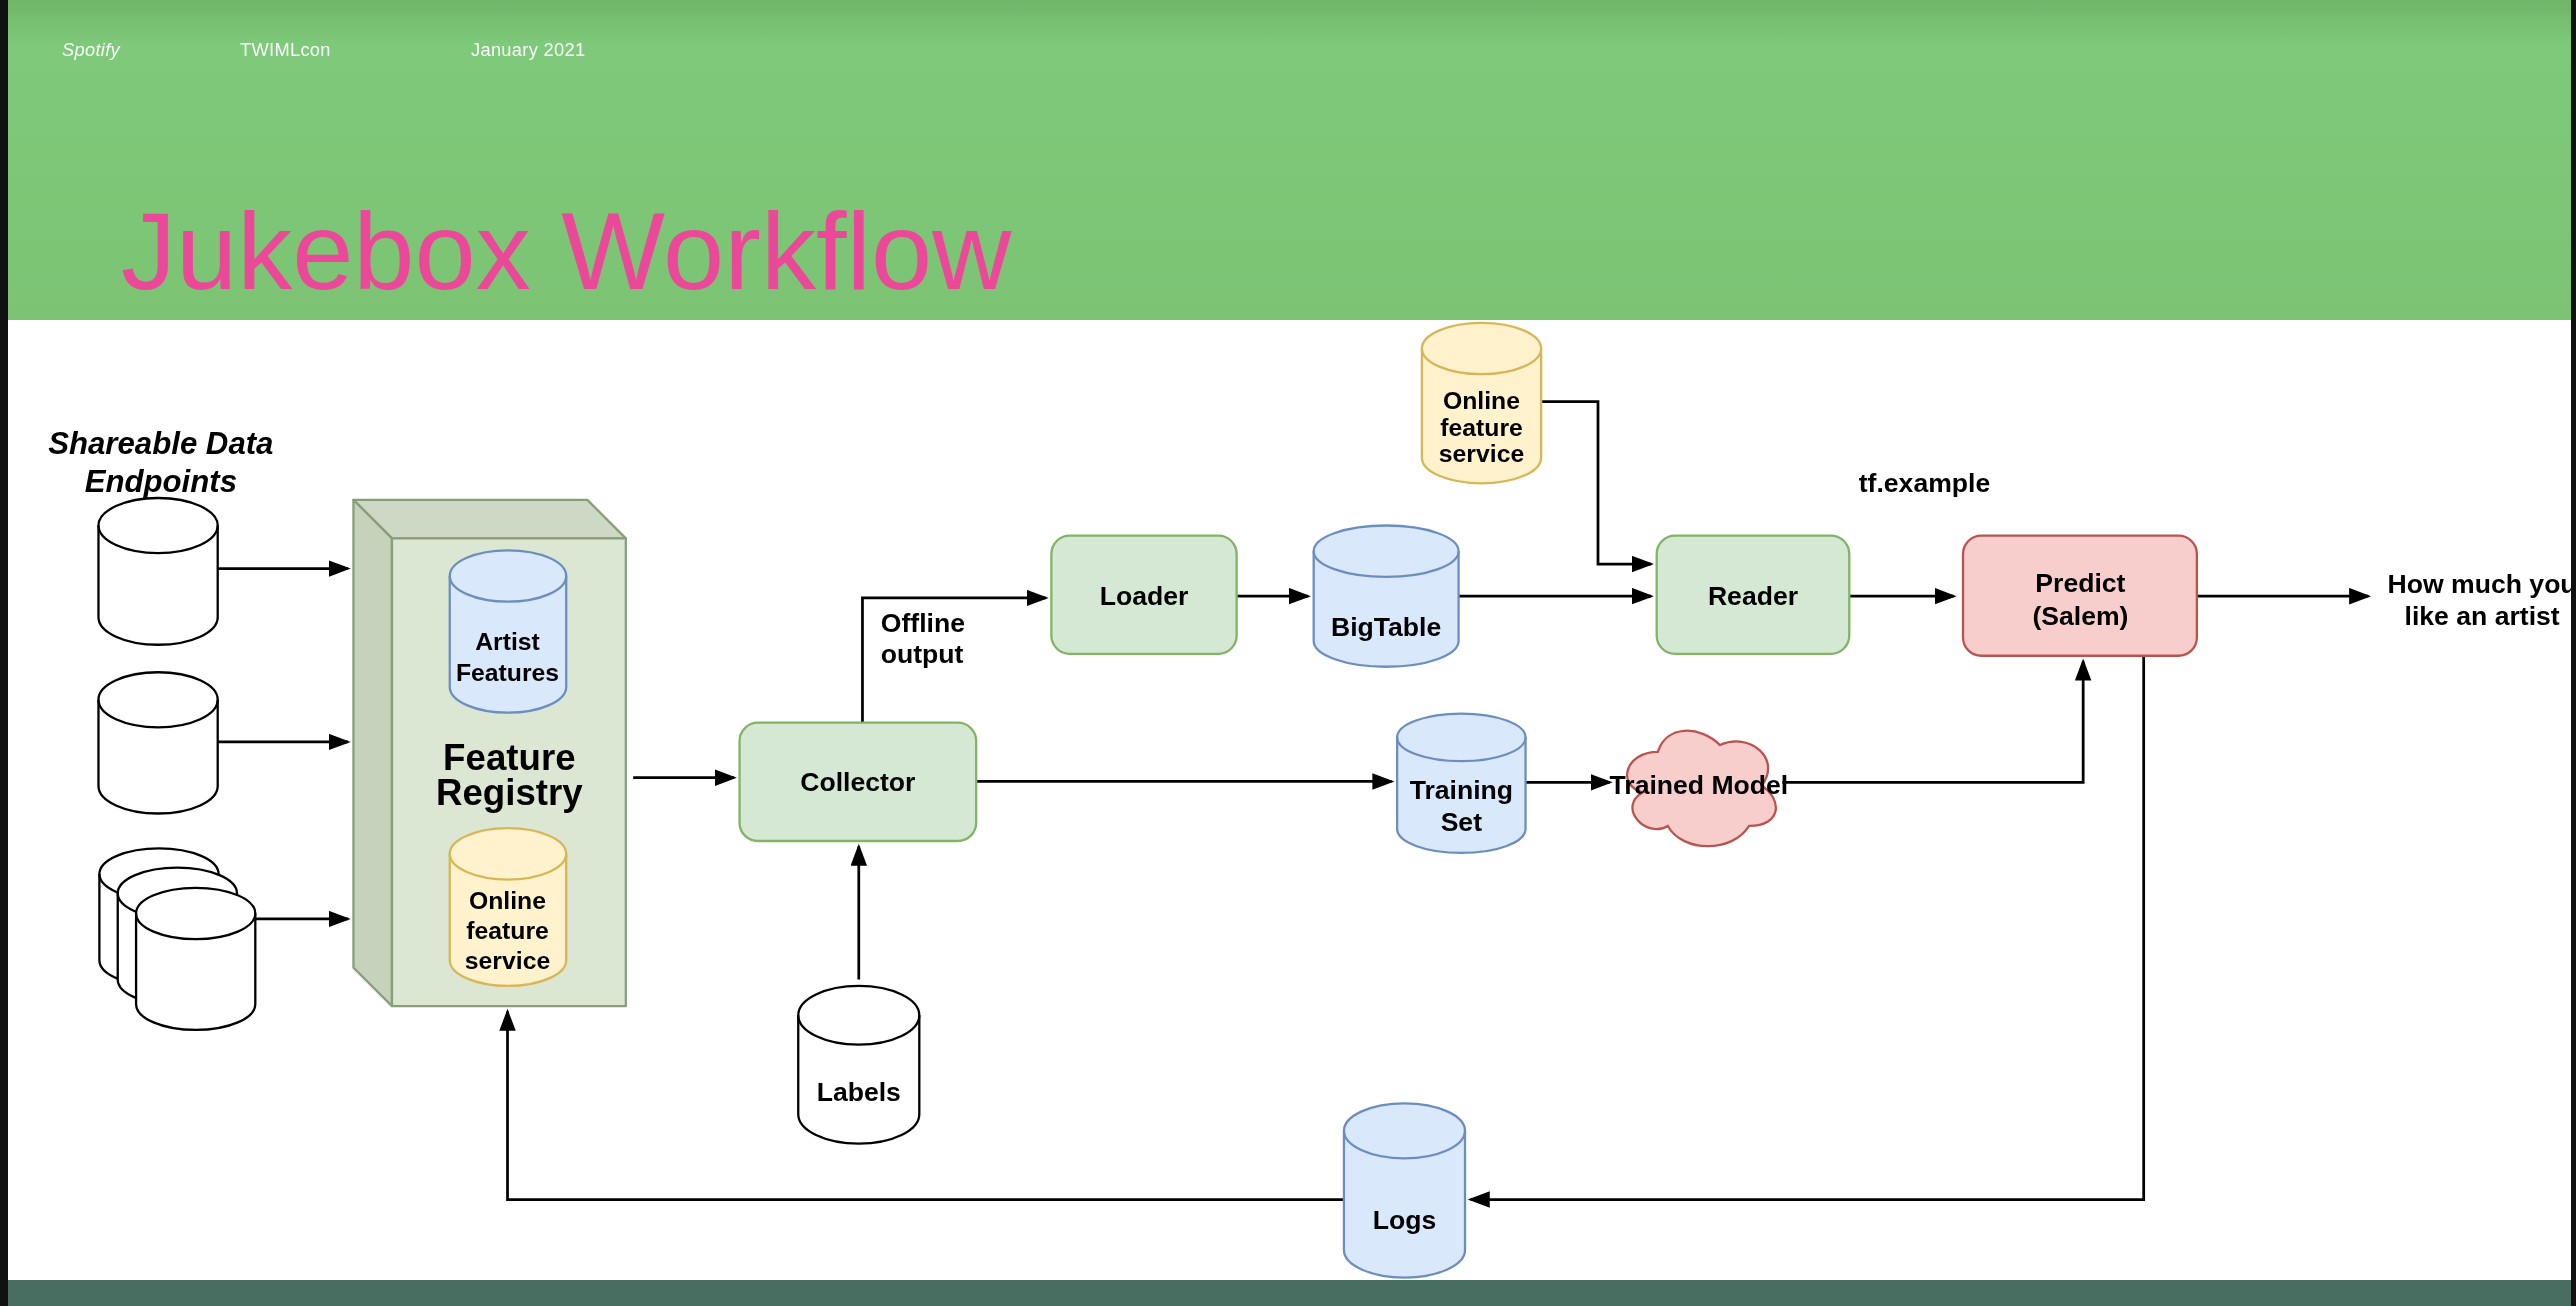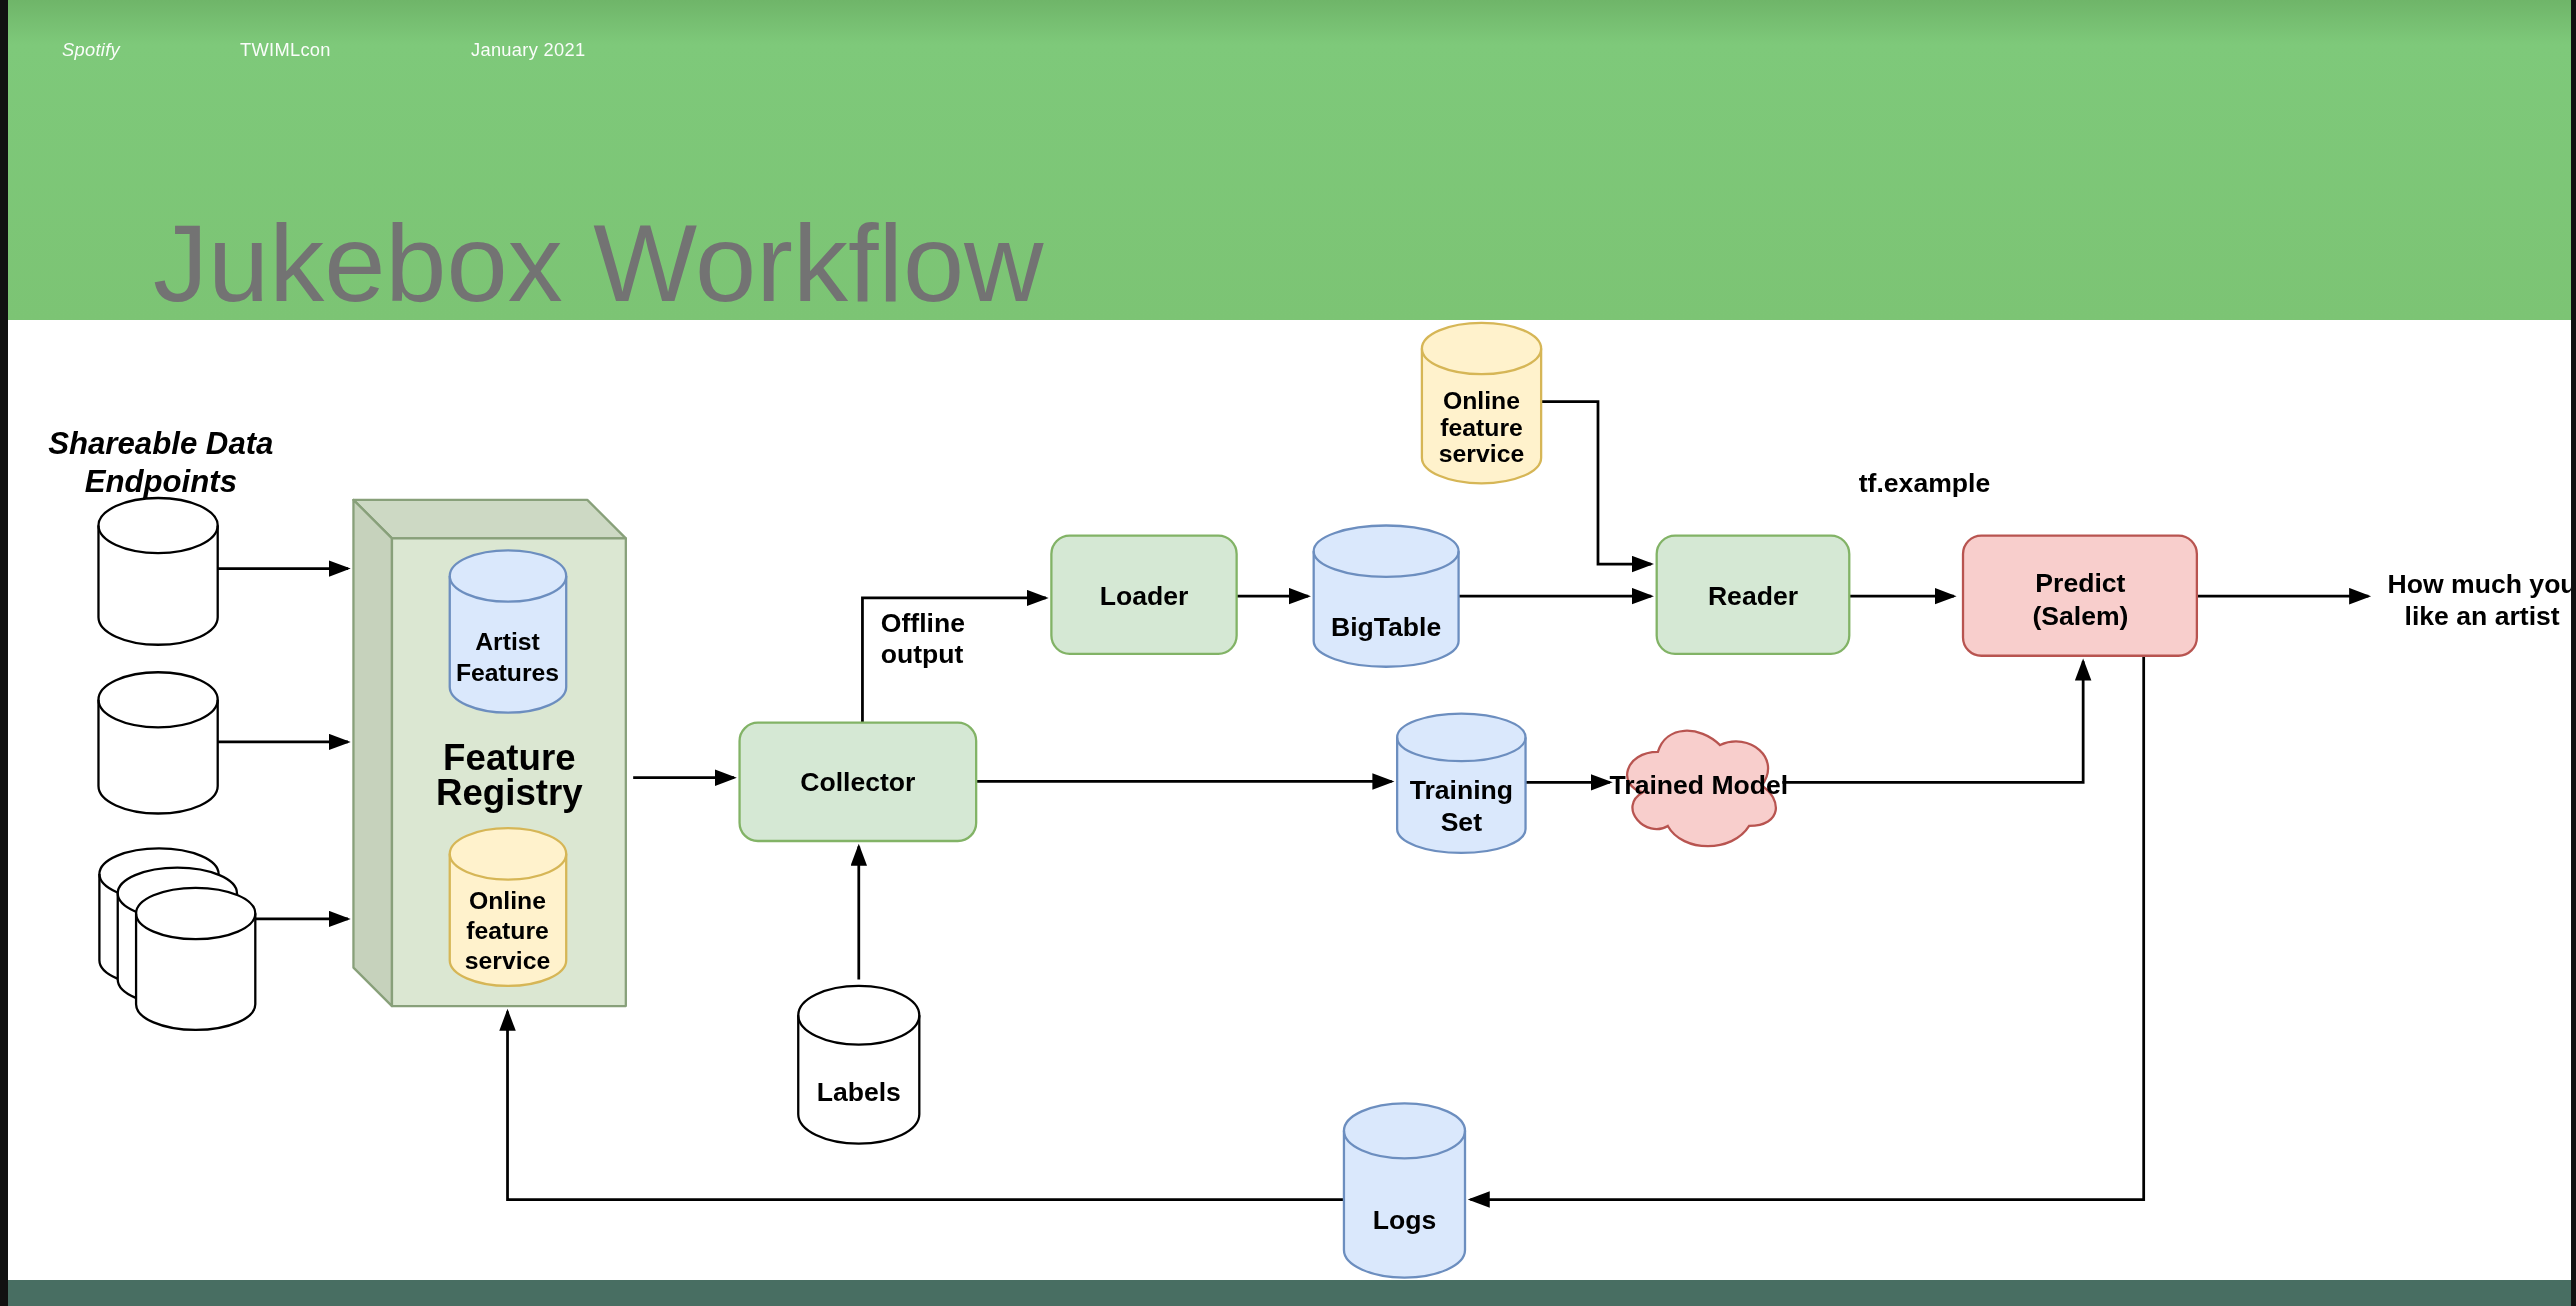--- a/index.html
+++ b/index.html
@@ -15,22 +15,22 @@
     position:absolute;left:0;top:1280px;width:2576px;height:27px;
     background:#486e62;
   }
   .edge-bar-left{position:absolute;left:0;top:0;width:8.3px;height:1306px;background:#111;z-index:50;}
   .edge-bar-right{position:absolute;right:0;top:0;width:5.5px;height:1306px;background:#111;z-index:50;}
   .hdr-meta{position:absolute;top:39px;color:rgba(255,255,255,0.96);font-size:18.3px;letter-spacing:0.3px;}
   .hdr-brand{left:62px;font-style:italic;}
   .hdr-event{left:240px;}
   .hdr-date{left:451px;margin-left:20px;}
   .slide-title{
-    position:absolute;left:121px;top:208px;color:#737373;
-    font-size:110px;font-weight:100;line-height:1.0;letter-spacing:0px;margin-left:32px;
+    position:absolute;left:121px;top:196px;color:#ec4899;
+    font-size:110px;font-weight:100;line-height:1.0;letter-spacing:0px;
   }
   svg{position:absolute;left:0;top:0;}
   svg text{font-family:"Liberation Sans",sans-serif;fill:#000000;}
   .lbl{font-size:29px;font-weight:bold;}
   .lbl-sm{font-size:27px;font-weight:bold;}
   .lbl-lg{font-size:40px;font-weight:bold;}
   .lbl-it{font-size:34px;font-weight:bold;font-style:italic;}
   .edge{fill:none;stroke:#000000;stroke-width:3;}
 </style>
 </head>

